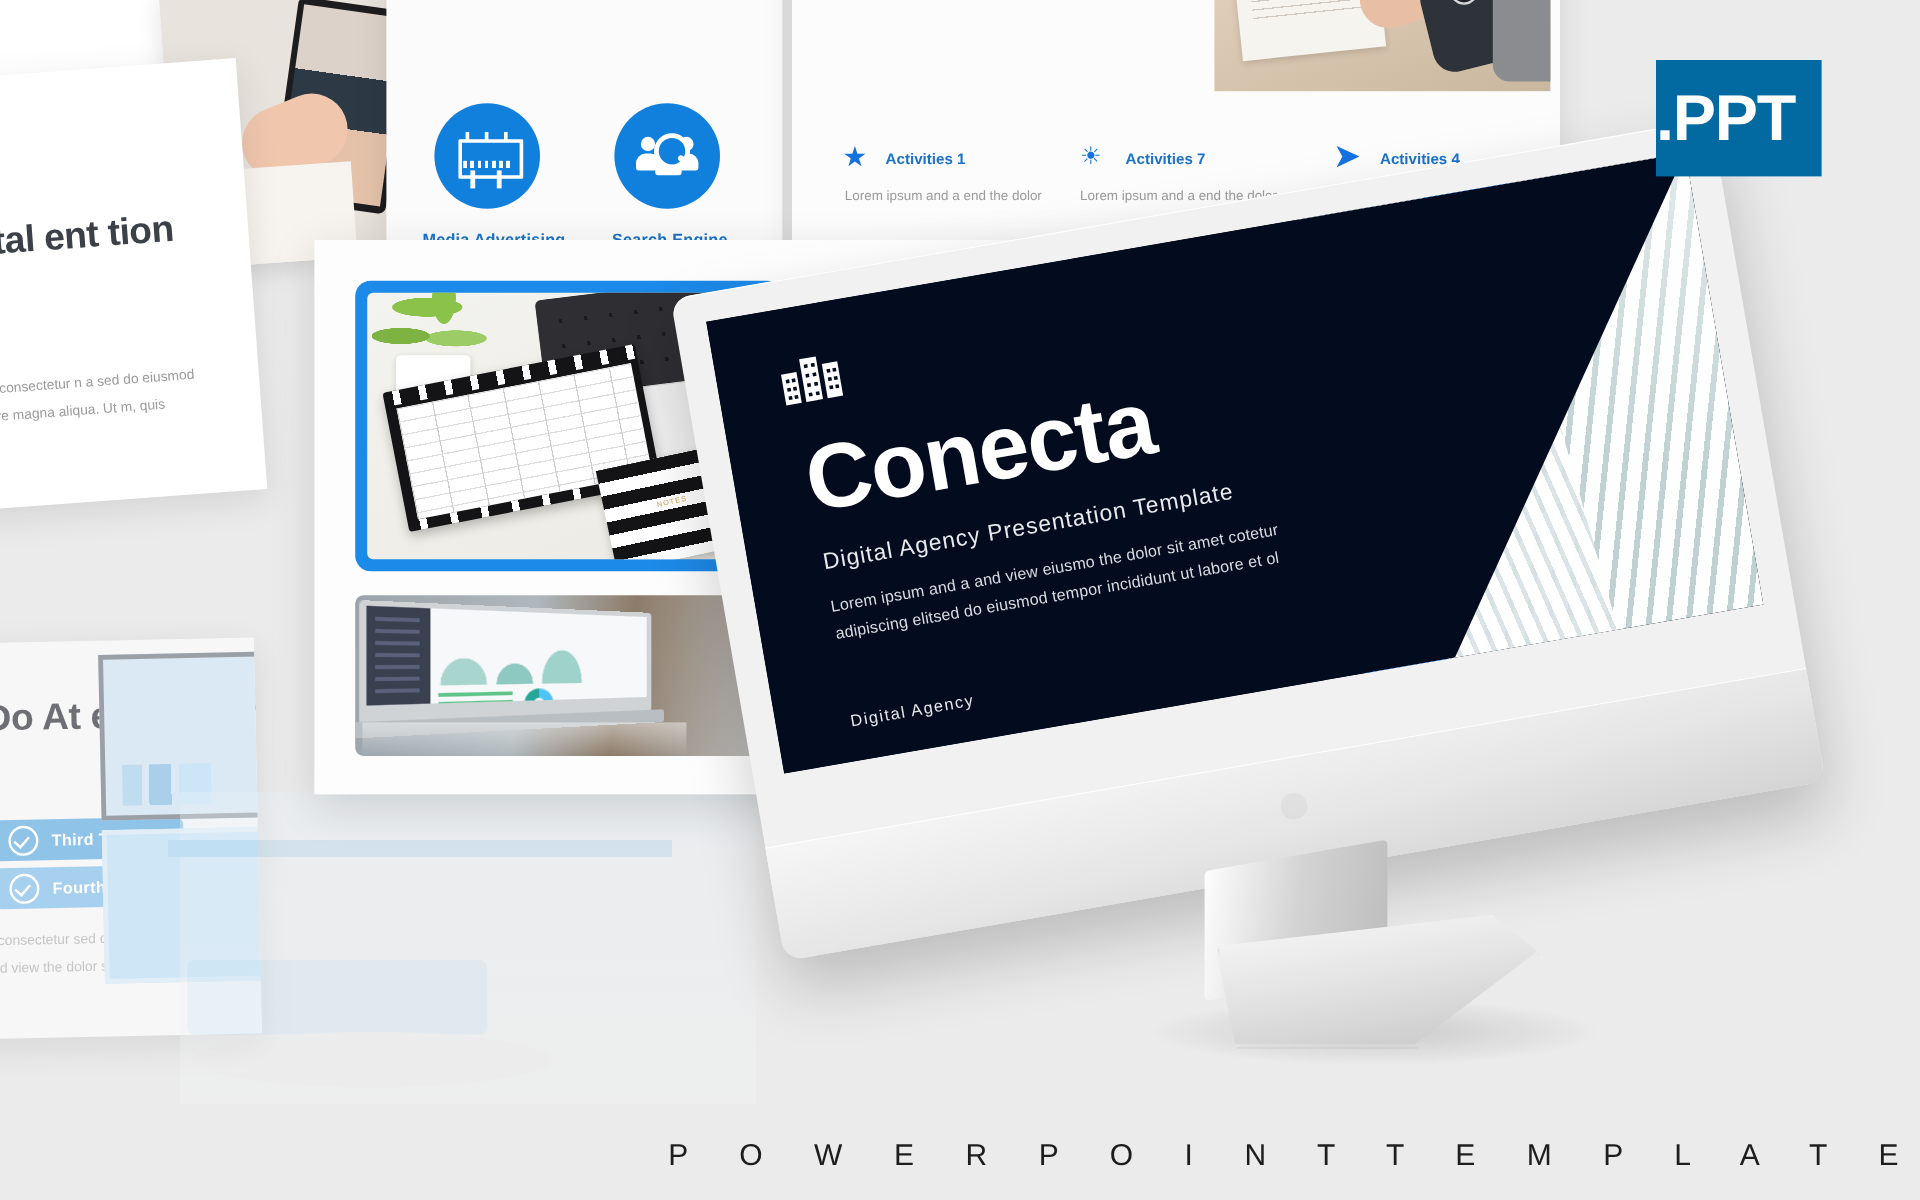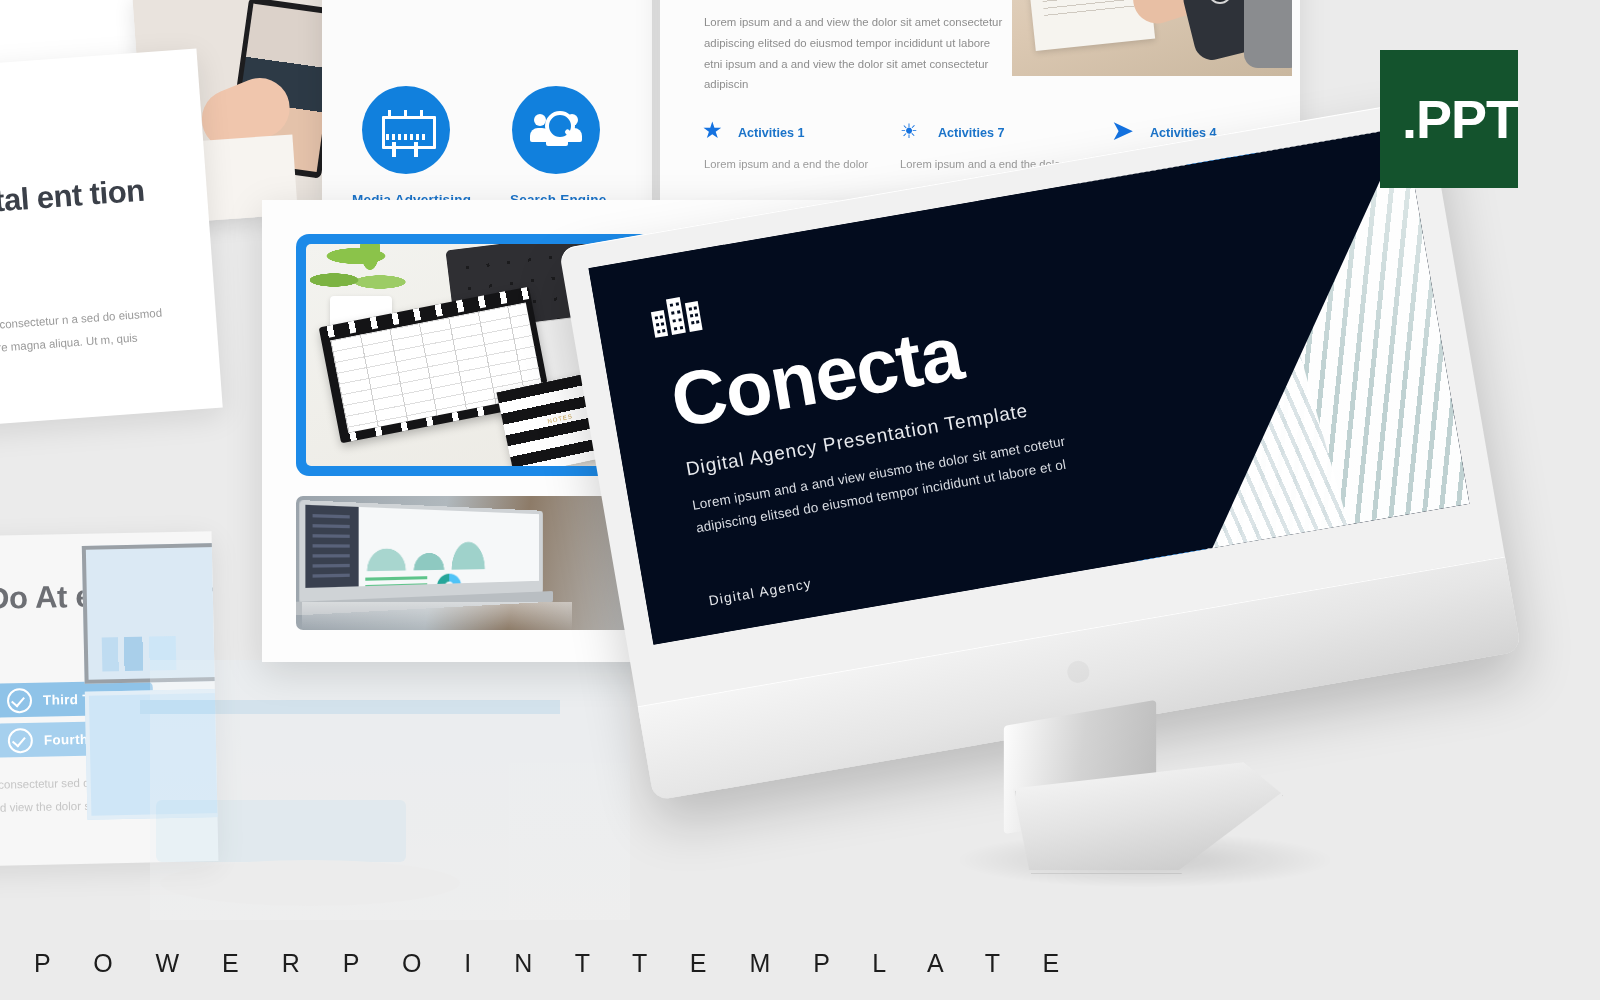--- a/index.html
+++ b/index.html
@@ -240,26 +240,26 @@
      background:linear-gradient(170deg,#fafafa,#e3e3e3 50%,#c7c7c7);
      clip-path:polygon(6% 100%, 0 26%, 86% 2%, 100% 30%, 62% 100%);
      border-radius:8px;box-shadow:0 8px 22px rgba(0,0,0,.13);}
   .stand .edge{position:absolute;left:20px;top:50px;width:266px;height:110px;
      clip-path:polygon(6% 100%, 0 26%, 86% 2%, 100% 30%, 62% 100%);
      border:1px solid rgba(100,100,100,.35);opacity:.5;border-radius:8px;}
   .stand .shadow{position:absolute;left:-40px;top:120px;width:380px;height:56px;border-radius:50%;
      background:radial-gradient(ellipse at center, rgba(0,0,0,.14), rgba(0,0,0,0) 70%);}
 
   
-  .pptbadge{position:absolute;left:1380px;top:50px;width:138px;height:138px;background:#14532d;
-     display:flex;align-items:center;justify-content:flex-end;}
+  .pptbadge{position:absolute;left:1380px;top:50px;width:138px;height:97px;background:#0369a1;
+     display:flex;align-items:center;justify-content:flex-start;}
   .pptbadge span{color:#fff;font-size:54px;font-weight:700;letter-spacing:-1px;line-height:1;}
 
   
-  .caption{position:absolute;left:16px;right:0;bottom:22px;text-align:left;
+  .caption{position:absolute;left:0;right:0;bottom:22px;text-align:right;
      font-size:25px;letter-spacing:18px;color:#1d1d1d;font-weight:400;padding-left:18px;}
 
   
   .reflect{position:absolute;left:150px;top:660px;width:480px;height:260px;opacity:.35;
      background:linear-gradient(#e9f2f9,#f4f4f4);}
   .reflect .r1{position:absolute;left:-10px;top:40px;width:420px;height:14px;background:#a9d3ee;}
   .reflect .r2{position:absolute;left:6px;top:140px;width:250px;height:62px;background:#cfe7f4;border-radius:6px;}
   .reflect .r3{position:absolute;left:10px;top:200px;width:300px;height:46px;background:#f0f0f0;border-radius:50%;}
 </style>
 </head>
@@ -317,21 +317,20 @@
         <div class="mg"></div>
           <div class="mgh"></div>
       </div>
     </div>
     <div class="lbl l1">Media Advertising</div>
     <div class="lbl l2">Search Engine</div>
   </div>
 
   <div class="slide" id="slideC">
 
-    <div class="body">Lorem ipsum and a and view the dolor sit amet consectetur adipiscing elitsed do eiusmod tempor incididunt ut labore etni ipsum and a and view the dolor sit amet consectetur adipiscin</div>
     <div class="photo">
       <div class="paper"></div>
         <div class="arm1"></div>
         <div class="sleeve"></div>
       <div class="watch"></div>
         <div class="sleeve2"></div>
     </div>
 
     <div class="ic-star">★</div>
     <div class="ic-sun">☀</div>

